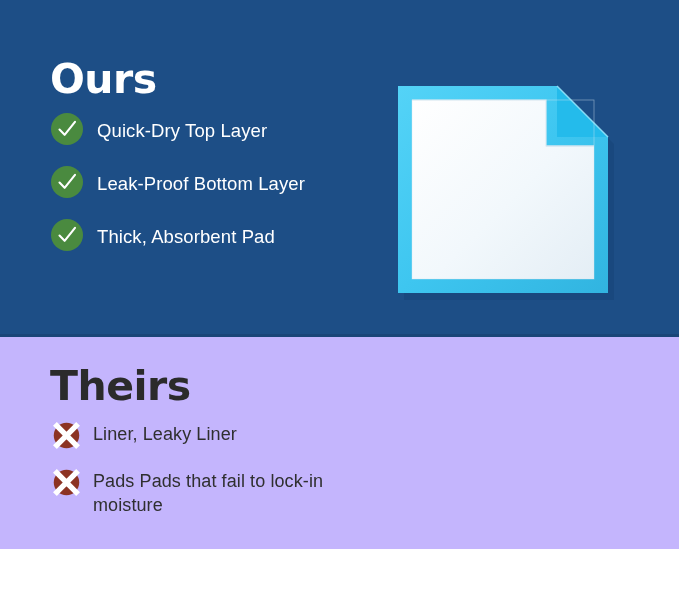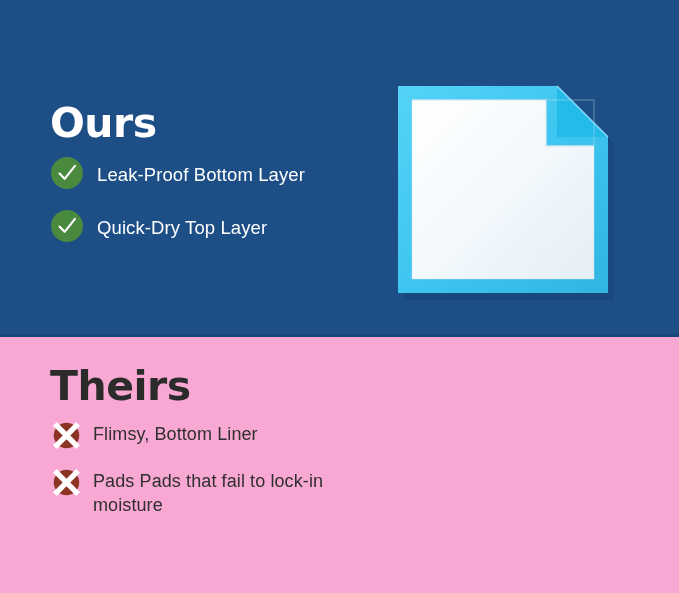--- a/index.html
+++ b/index.html
@@ -35,31 +35,31 @@
   }
   .panel-ours::after {
     content: "";
     position: absolute;
     left: 0; right: 0; bottom: 0;
     height: 3px;
     background: #1a4578;
   }
   .panel-theirs {
     top: 337px;
-    height: 256px;
-    background: #f9a8d4;
+    height: 212px;
+    background: #c4b5fd;
   }
 
   
   .text-col {
     position: absolute;
     left: 50px;
     width: 330px;
   }
-  .panel-ours .text-col { top: 58px; margin-top: 44px; }
+  .panel-ours .text-col { top: 58px; }
   .panel-theirs .text-col { top: 28px; }
 
   .section-title {
     margin: 0 0 14px 0;
     font-family: "DejaVu Sans", sans-serif;
     font-weight: 700;
     font-size: 41px;
     line-height: 1.05;
     letter-spacing: -0.5px;
   }
@@ -137,33 +137,42 @@
 
       <ul class="bullet-list">
 
         <li class="bullet-item">
           <span class="bullet-icon">
             <svg viewBox="0 0 34 34" xmlns="http://www.w3.org/2000/svg">
               <circle cx="17" cy="17" r="16" fill="#4a8a3f"></circle>
               <path d="M9.5 17.6 L14.6 22.8 L25 9.8" fill="none" stroke="#ffffff" stroke-width="2.1" stroke-linecap="round" stroke-linejoin="round"></path>
             </svg>
           </span>
-          <span class="bullet-label">Leak-Proof Bottom Layer</span>
+          <span class="bullet-label">Quick-Dry Top Layer</span>
         </li>
 
         <li class="bullet-item">
           <span class="bullet-icon">
             <svg viewBox="0 0 34 34" xmlns="http://www.w3.org/2000/svg">
               <circle cx="17" cy="17" r="16" fill="#4a8a3f"></circle>
               <path d="M9.5 17.6 L14.6 22.8 L25 9.8" fill="none" stroke="#ffffff" stroke-width="2.1" stroke-linecap="round" stroke-linejoin="round"></path>
             </svg>
           </span>
-          <span class="bullet-label">Quick-Dry Top Layer</span>
-        </li>
-
+          <span class="bullet-label">Leak-Proof Bottom Layer</span>
+        </li>
+
+        <li class="bullet-item">
+          <span class="bullet-icon">
+            <svg viewBox="0 0 34 34" xmlns="http://www.w3.org/2000/svg">
+              <circle cx="17" cy="17" r="16" fill="#4a8a3f"></circle>
+              <path d="M9.5 17.6 L14.6 22.8 L25 9.8" fill="none" stroke="#ffffff" stroke-width="2.1" stroke-linecap="round" stroke-linejoin="round"></path>
+            </svg>
+          </span>
+          <span class="bullet-label">Thick, Absorbent Pad</span>
+        </li>
 
       </ul>
     </div>
 
     <div class="product product-ours">
       <svg viewBox="0 0 225 222" xmlns="http://www.w3.org/2000/svg">
         <defs>
           <linearGradient id="padWhite" x1="0" y1="0" x2="1" y2="1">
             <stop offset="0%" stop-color="#ffffff"></stop>
             <stop offset="55%" stop-color="#f2f8fc"></stop>
@@ -201,21 +210,21 @@
 
       <ul class="bullet-list">
 
         <li class="bullet-item">
           <span class="bullet-icon">
             <svg viewBox="0 0 28 28" xmlns="http://www.w3.org/2000/svg">
               <circle cx="14" cy="14" r="13.2" fill="#8c3323"></circle>
               <path d="M2 2 L26 26 M26 2 L2 26" stroke="#ffffff" stroke-width="5.6" stroke-linecap="butt"></path>
             </svg>
           </span>
-          <span class="bullet-label">Flimsy, Bottom Liner</span>
+          <span class="bullet-label">Liner, Leaky Liner</span>
         </li>
 
 
         <li class="bullet-item">
           <span class="bullet-icon">
             <svg viewBox="0 0 28 28" xmlns="http://www.w3.org/2000/svg">
               <circle cx="14" cy="14" r="13.2" fill="#8c3323"></circle>
               <path d="M2 2 L26 26 M26 2 L2 26" stroke="#ffffff" stroke-width="5.6" stroke-linecap="butt"></path>
             </svg>
           </span>

